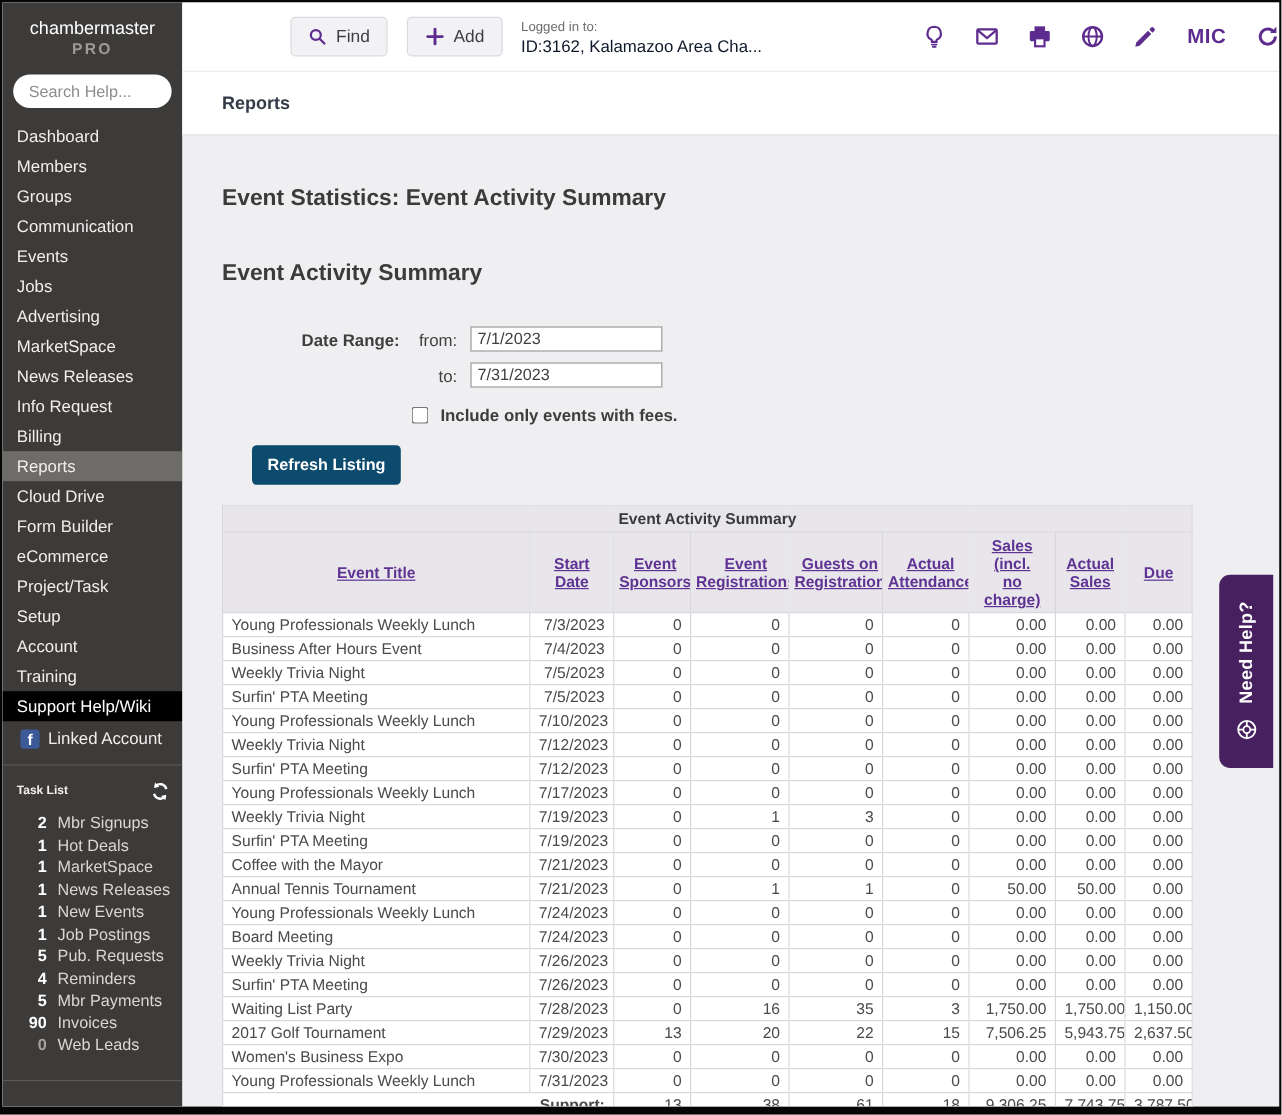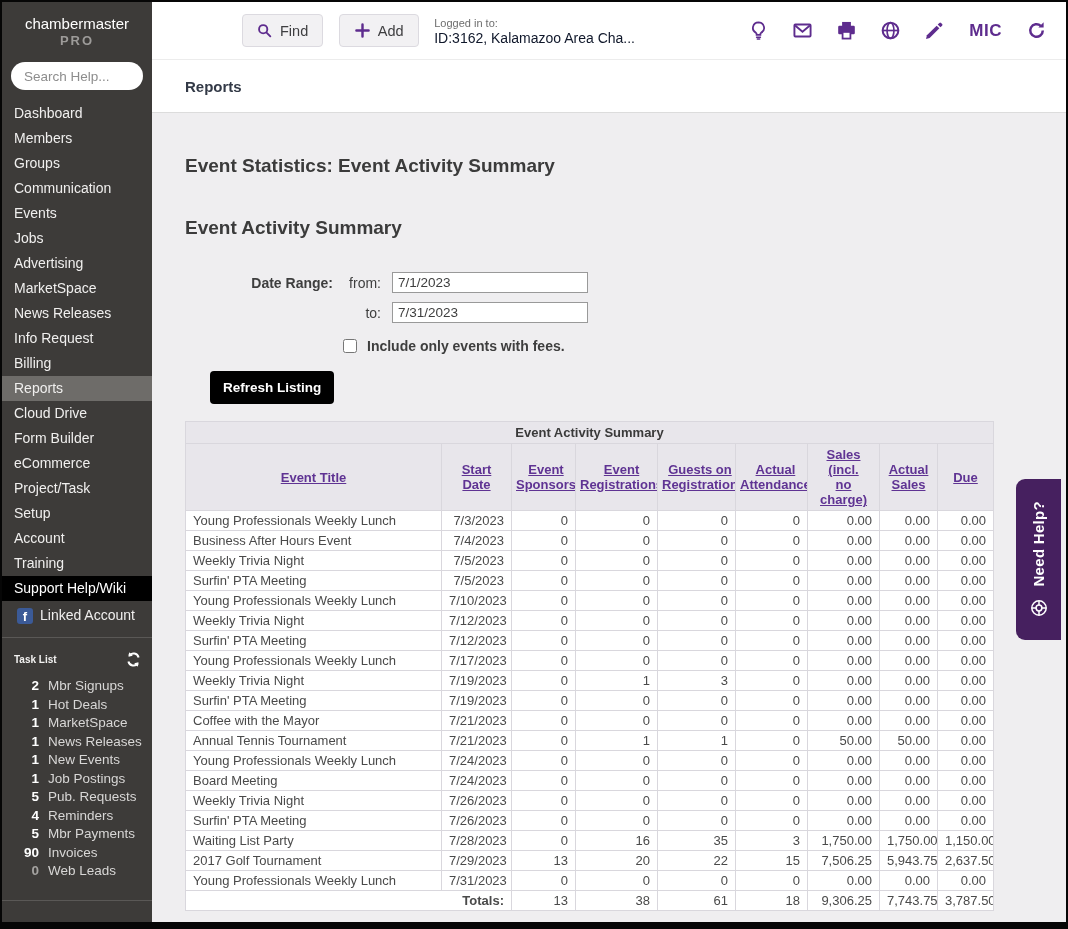--- a/index.html
+++ b/index.html
@@ -78,52 +78,52 @@
     height: 33px; min-width: 80px;
     background: #f2f1f3; border: 1px solid #dcdae0; border-radius: 4px;
     display: flex; align-items: center; justify-content: center; gap: 8px;
     font-size: 14.5px; color: #3e3e40; cursor: pointer; padding: 0 14px;
   }
   .tb-btn + .tb-btn { margin-left: 16px; }
   .tb-btn svg { width: 15px; height: 15px; color: #5e2c8e; }
   .logged-in { margin-left: 15px; line-height: 15px; }
   .logged-in .l1 { font-size: 11px; color: #6d6d6d; }
   .logged-in .l2 { font-size: 14px; color: #0f172a; }
-  .topbar-icons { margin-left: auto; display: flex; align-items: center; gap: 25px; padding-right: 20px; color: #5e2c8e; }
+  .topbar-icons { margin-left: auto; display: flex; align-items: center; gap: 25px; color: #5e2c8e; }
   .topbar-icons .ticon { width: 19px; height: 19px; cursor: pointer; color: #5e2c8e; }
   .mic { font-weight: bold; font-size: 17px; cursor: pointer; letter-spacing: 0.5px; }
 
   .breadcrumb-band {
     height: 53px; flex: 0 0 53px; background: #fff;
     border-bottom: 1px solid #dcdcdc;
     display: flex; align-items: center; padding-left: 33px;
     font-weight: bold; font-size: 15px; color: #333a47;
   }
 
   .content { flex: 1; padding: 42px 0 0 33px; overflow: hidden; }
   .h1 { font-size: 19px; font-weight: bold; color: #3b3b3b; }
   .h2 { font-size: 19px; font-weight: bold; color: #3b3b3b; margin-top: 40px; }
 
   .form { margin-top: 33px; font-size: 14px; color: #3e3e3e; }
   .form-row { display: flex; align-items: center; margin-bottom: 9px; }
   .lbl-range { width: 148px; font-weight: bold; text-align: right; }
   .lbl-sub { width: 48px; text-align: right; margin-right: 11px; }
   .date-input {
-    width: 196px; height: 21px;
+    width: 160px; height: 21px;
     border: 1px solid #999; background: #fff;
     font-size: 13.5px; color: #3e3e3e; padding: 0 5px;
     font-family: "Liberation Sans", sans-serif;
   }
   .checkbox-row { margin: 15px 0 0 158px; display: flex; align-items: center; gap: 10px; }
   .checkbox-row input { width: 14px; height: 14px; cursor: pointer; }
   .checkbox-row label { font-weight: bold; font-size: 14px; color: #3e3e3e; cursor: pointer; }
 
   .btn-purple {
     display: inline-block; margin: 17px 0 0 25px;
-    background: #000000; color: #fff; border: none; border-radius: 4px;
+    background: #0c4a6e; color: #fff; border: none; border-radius: 4px;
     padding: 9px 13px; font-size: 13.5px; font-weight: bold;
     font-family: "Liberation Sans", sans-serif; cursor: pointer;
   }
 
   
   .report-table {
     margin-top: 17px;
     border-collapse: collapse; table-layout: fixed;
     width: 808px; background: #fff;
     font-size: 13px; color: #4a4a4a;
@@ -562,34 +562,45 @@
               <td class="date">7/29/2023</td>
               <td class="num">13</td>
               <td class="num">20</td>
               <td class="num">22</td>
               <td class="num">15</td>
               <td class="num">7,506.25</td>
               <td class="num">5,943.75</td>
               <td class="num">2,637.50</td>
             </tr>
             <tr>
+              <td class="title-cell">Women's Business Expo</td>
+              <td class="date">7/30/2023</td>
+              <td class="num">0</td>
+              <td class="num">0</td>
+              <td class="num">0</td>
+              <td class="num">0</td>
+              <td class="num">0.00</td>
+              <td class="num">0.00</td>
+              <td class="num">0.00</td>
+            </tr>
+            <tr>
               <td class="title-cell">Young Professionals Weekly Lunch</td>
               <td class="date">7/31/2023</td>
               <td class="num">0</td>
               <td class="num">0</td>
               <td class="num">0</td>
               <td class="num">0</td>
               <td class="num">0.00</td>
               <td class="num">0.00</td>
               <td class="num">0.00</td>
             </tr>
           </tbody>
         <tfoot>
           <tr id="totals-row">
-              <td colspan="2" class="totals-label">Totals:</td>
+              <td colspan="2" class="totals-label">Support:</td>
               <td class="num">13</td>
               <td class="num">38</td>
               <td class="num">61</td>
               <td class="num">18</td>
               <td class="num">9,306.25</td>
               <td class="num">7,743.75</td>
               <td class="num">3,787.50</td>
             </tr>
         </tfoot>
       </table>

